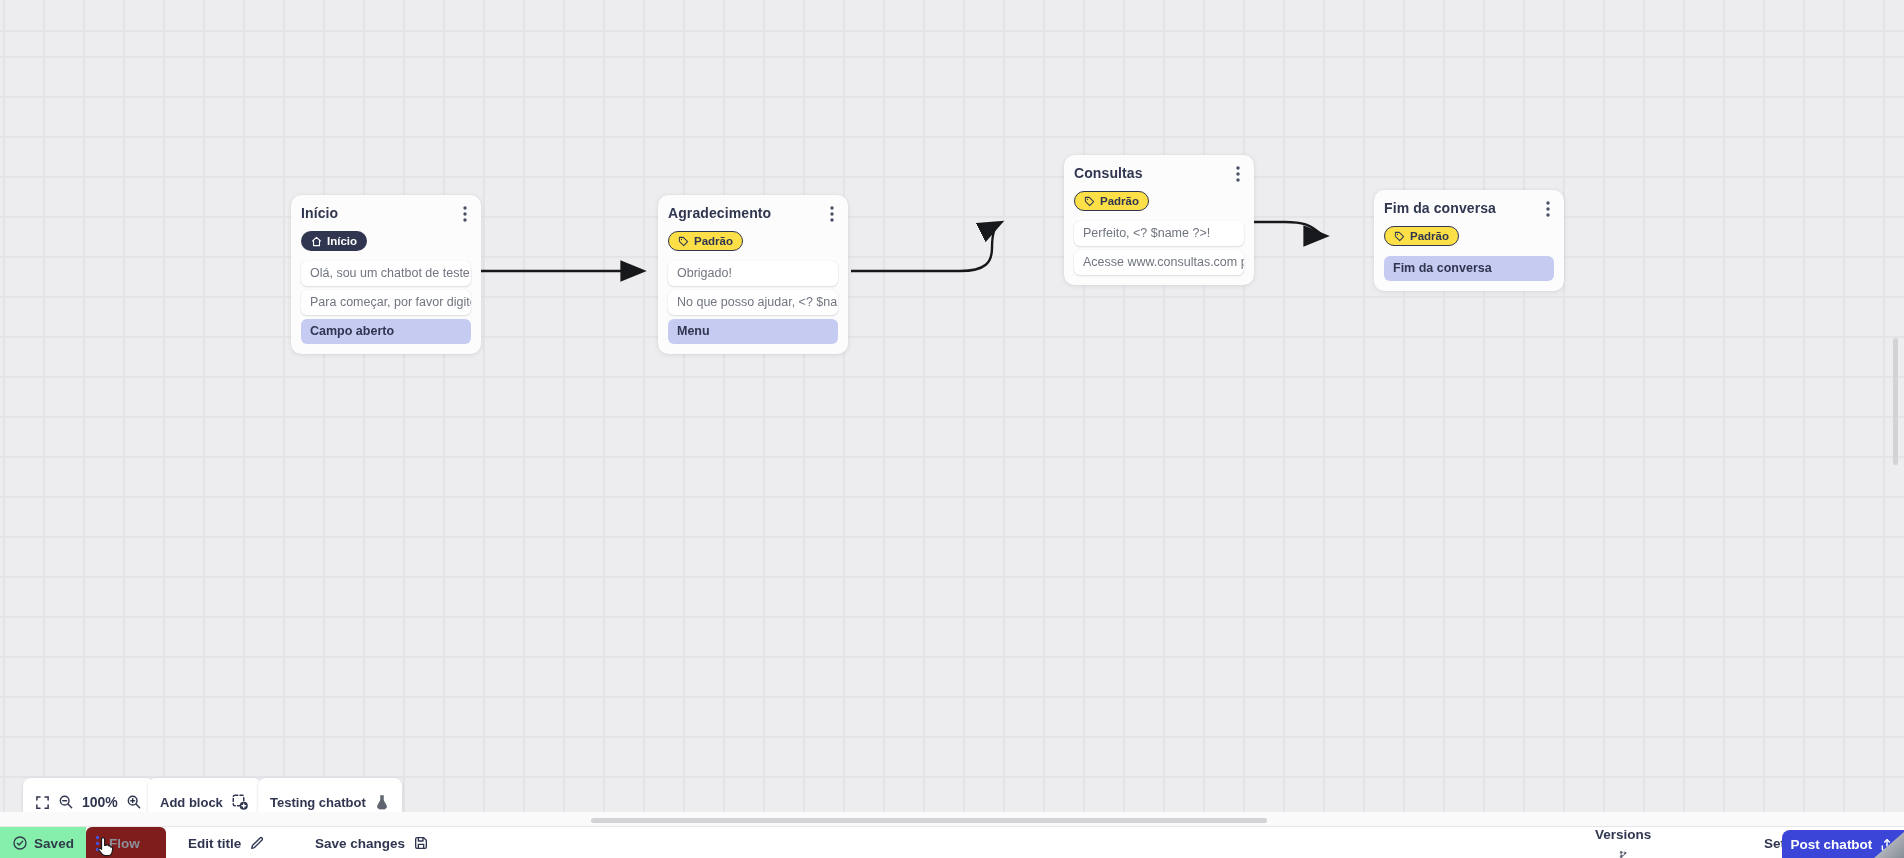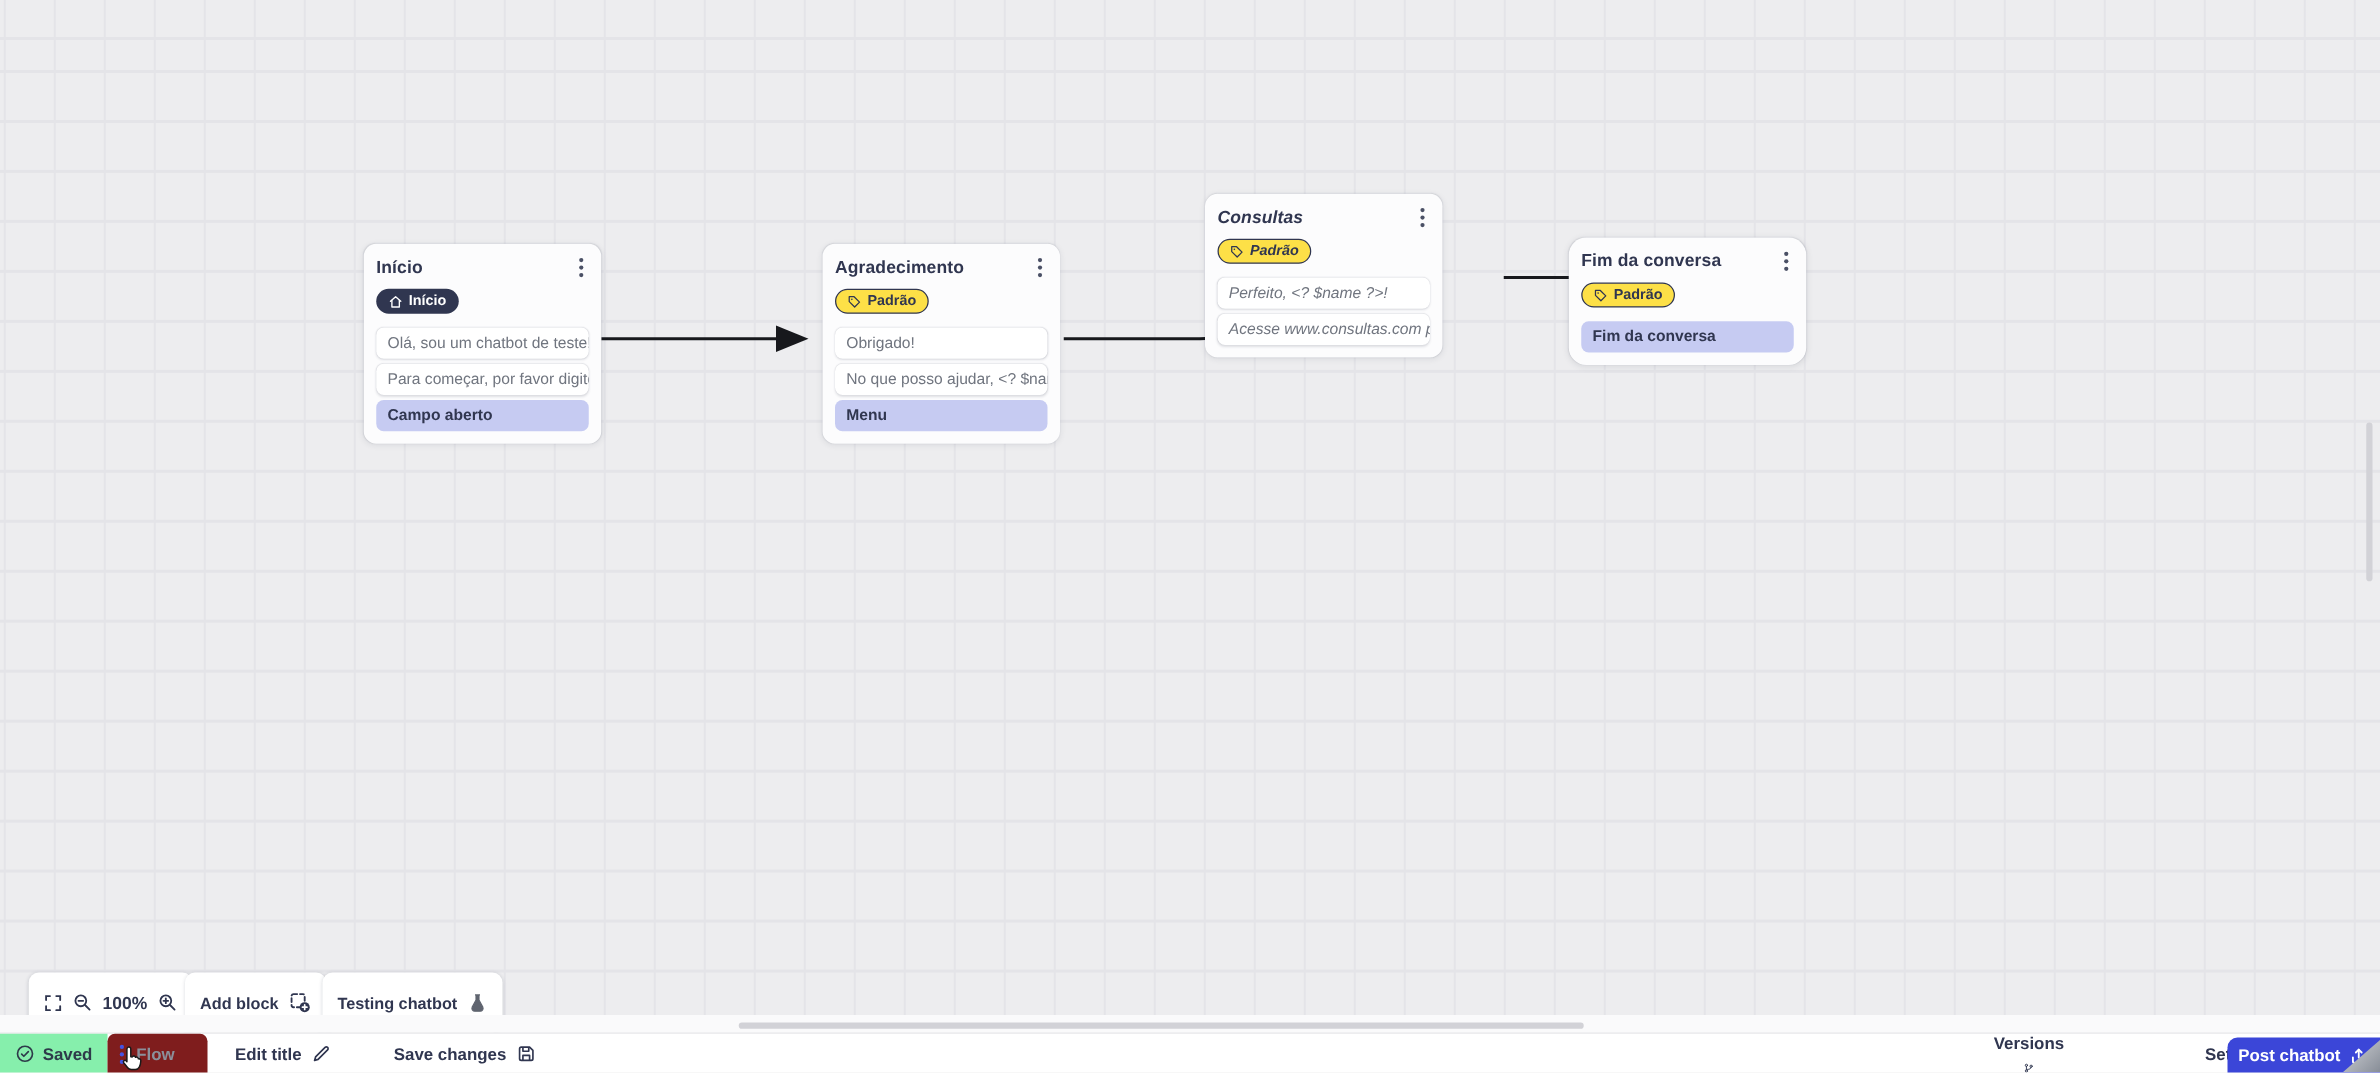--- a/index.html
+++ b/index.html
@@ -124,21 +124,21 @@
           </svg>
         <span>Padrão</span>
       </span>
       <div class="rows">
         <div class="row message">Obrigado!</div>
         <div class="row message">No que posso ajudar, &lt;? $name ...</div>
         <div class="row action">Menu</div>
       </div>
     </div>
 
-    <div class="node" style="left:964px; top:155px;font-style:italic;">
+    <div class="node" style="left:1064px; top:155px;">
       <div class="node-header">
         <span class="node-title">Consultas</span>
         <svg class="kebab" viewBox="0 0 16 18">
           <circle cx="8" cy="3" r="1.7" fill="#4a5065"></circle>
             <circle cx="8" cy="9" r="1.7" fill="#4a5065"></circle>
             <circle cx="8" cy="15" r="1.7" fill="#4a5065"></circle>
         </svg>
       </div>
       <span class="badge outline">
         <svg width="11" height="11" viewBox="0 0 24 24" fill="none" stroke="#303650" stroke-width="2.2" stroke-linejoin="round">
@@ -146,21 +146,21 @@
             <circle cx="7.6" cy="7.6" r="1.4" fill="#303650" stroke="none"></circle>
           </svg>
         <span>Padrão</span>
       </span>
       <div class="rows">
         <div class="row message">Perfeito, &lt;? $name ?&gt;!</div>
         <div class="row message">Acesse www.consultas.com par...</div>
       </div>
     </div>
 
-    <div class="node" style="left:1255px; top:190px;border-radius:14px;">
+    <div class="node" style="left:1374px; top:190px;">
       <div class="node-header">
         <span class="node-title">Fim da conversa</span>
         <svg class="kebab" viewBox="0 0 16 18">
           <circle cx="8" cy="3" r="1.7" fill="#4a5065"></circle>
             <circle cx="8" cy="9" r="1.7" fill="#4a5065"></circle>
             <circle cx="8" cy="15" r="1.7" fill="#4a5065"></circle>
         </svg>
       </div>
       <span class="badge outline">
         <svg width="11" height="11" viewBox="0 0 24 24" fill="none" stroke="#303650" stroke-width="2.2" stroke-linejoin="round">

